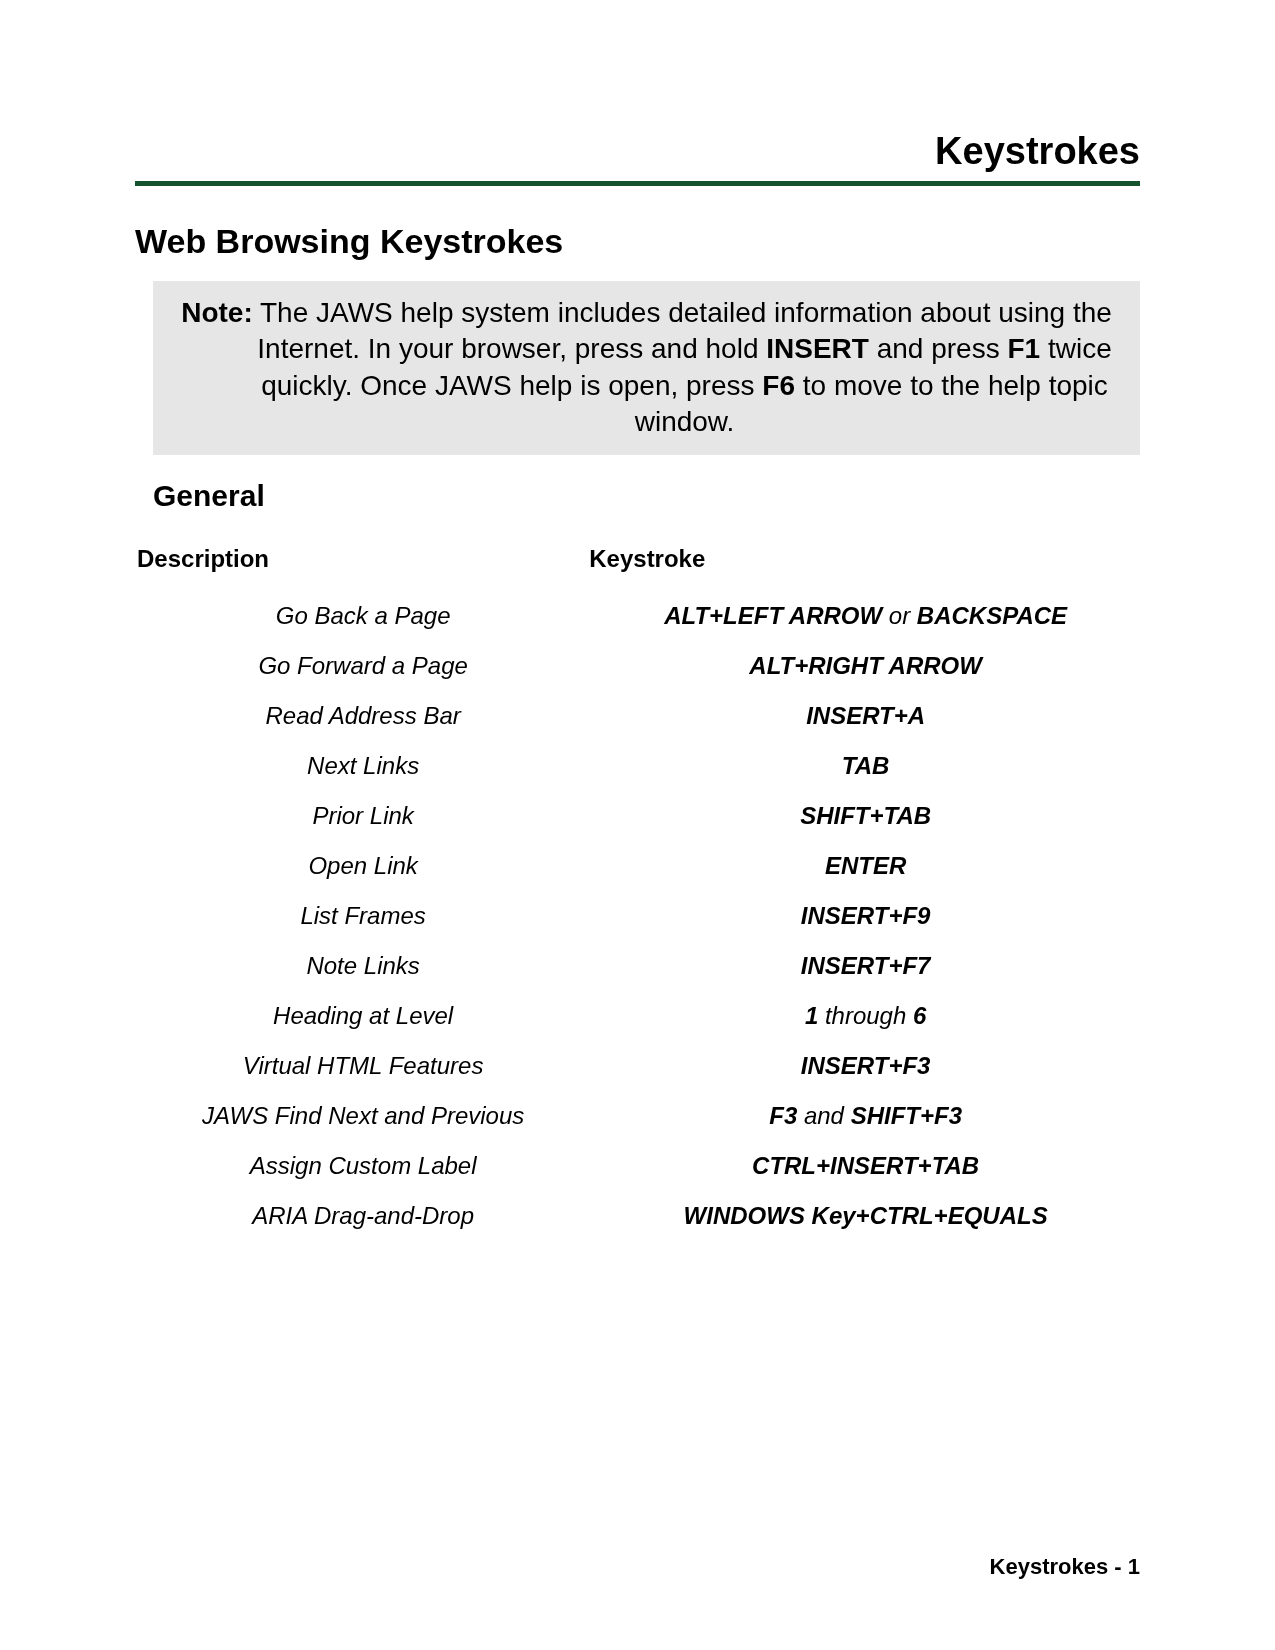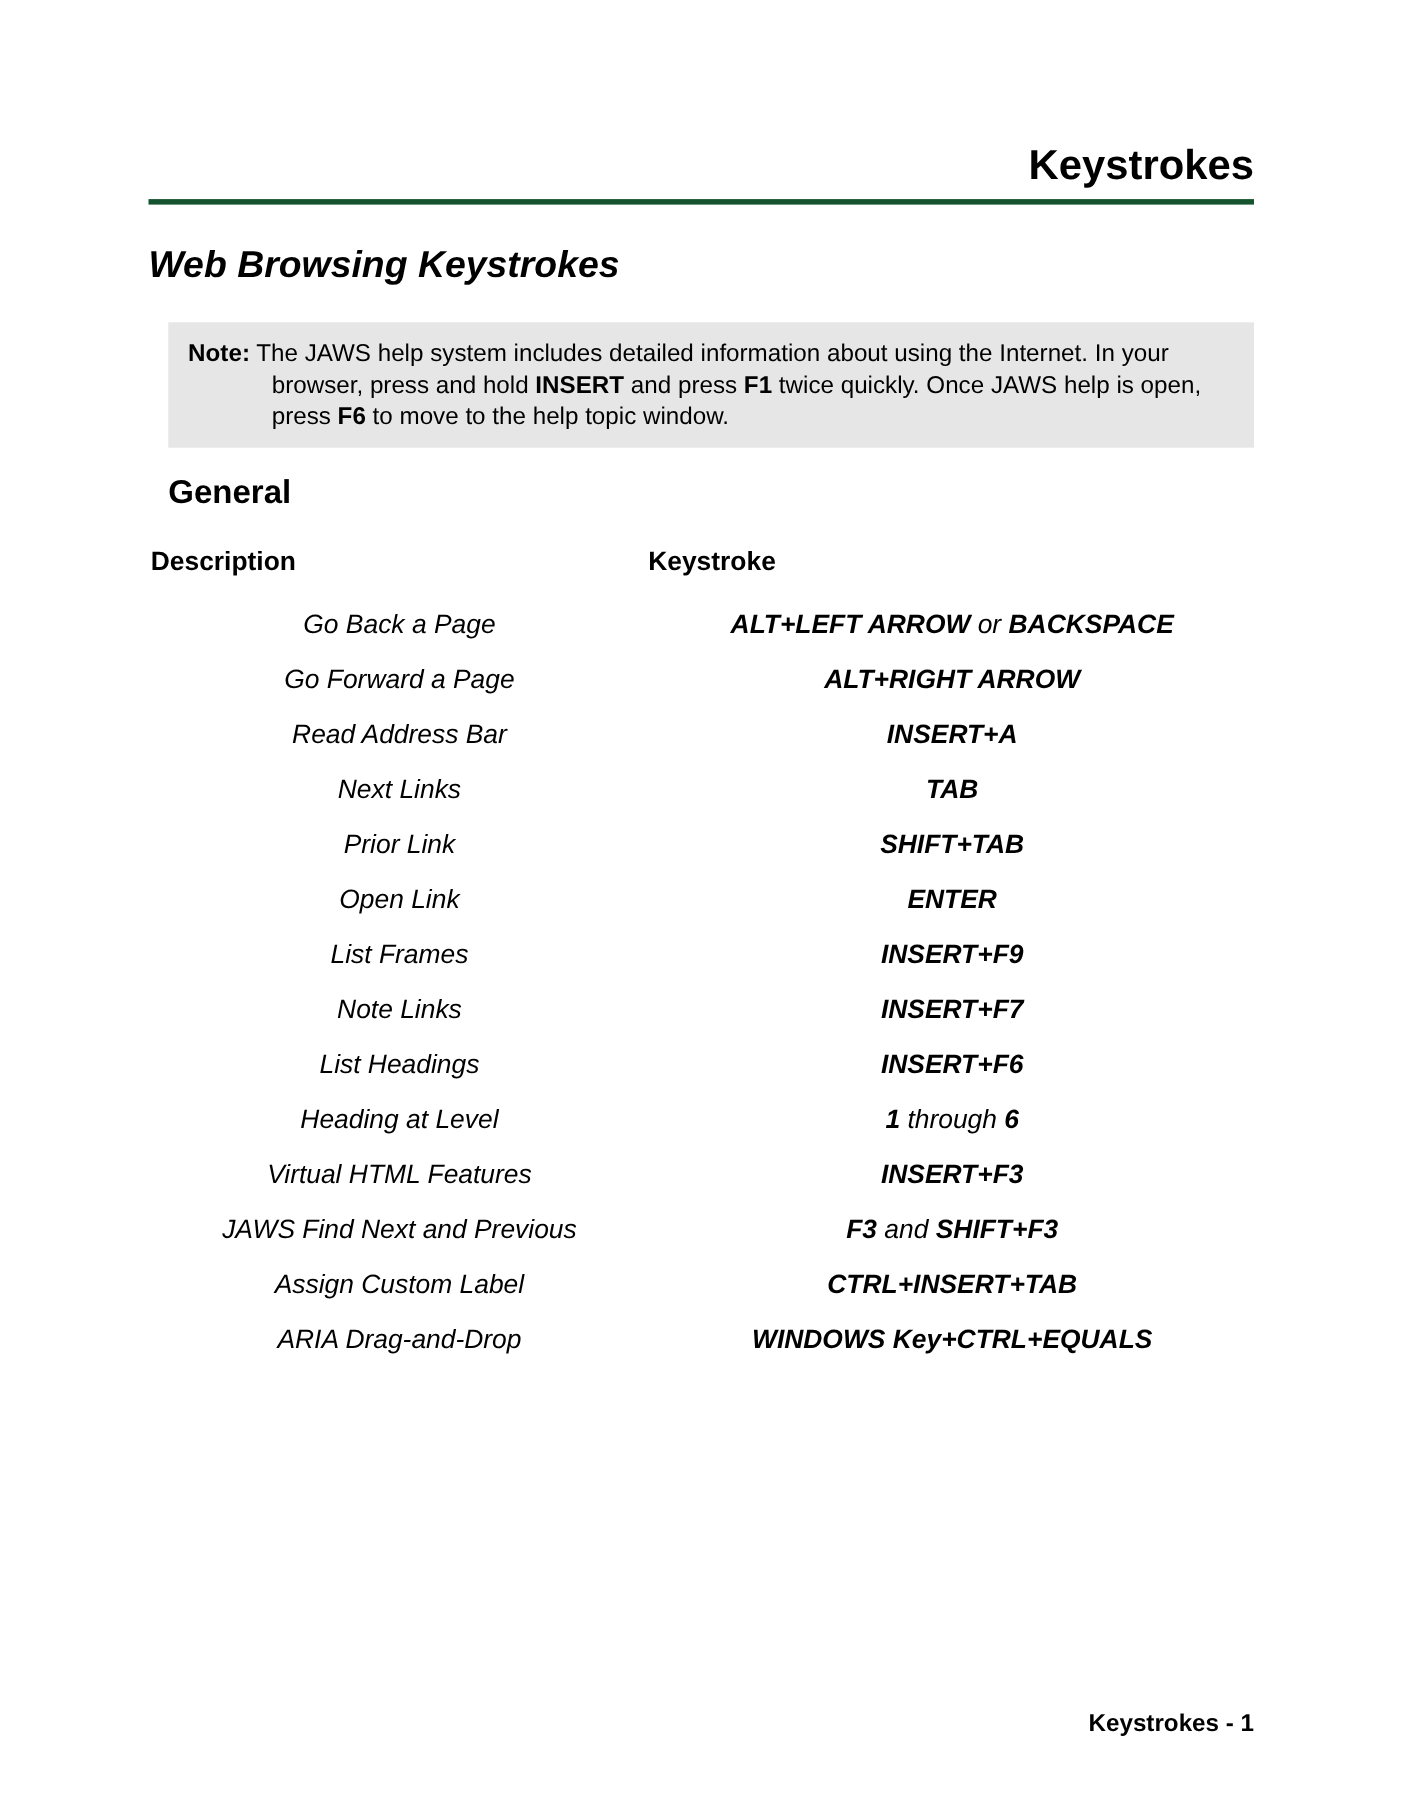--- a/index.html
+++ b/index.html
@@ -20,29 +20,29 @@
       text-align: right;
       font-size: 38px;
       font-weight: bold;
       padding-bottom: 8px;
       border-bottom: 5px solid #14532d;
       margin-bottom: 36px;
     }
     .section-title {
       font-size: 34px;
       font-weight: bold;
-      margin-bottom: 32px;
-      font-style: italic;
+      margin-bottom: 20px;
     }
     .note-box {
       background: #e6e6e6;
       padding: 14px 18px 14px 18px;
       margin: 0 0 24px 18px;
-      font-size: 22px;
+      font-size: 28px;
       line-height: 1.3;
+      text-align: center;
     }
     .note-label {
       font-weight: bold;
       display: inline;
     }
     .note-body {
       display: inline;
     }
     .note-wrap {
       padding-left: 76px;
@@ -136,24 +136,20 @@
       </tr>
       <tr>
         <td class="col-desc">List Frames</td>
         <td class="col-key"><span class="b">INSERT+F9</span></td>
       </tr>
       <tr>
         <td class="col-desc">Note Links</td>
         <td class="col-key"><span class="b">INSERT+F7</span></td>
       </tr>
       <tr>
-        <td class="col-desc">List Headings</td>
-        <td class="col-key"><span class="b">INSERT+F6</span></td>
-      </tr>
-      <tr>
         <td class="col-desc">Heading at Level</td>
         <td class="col-key"><span class="b">1</span><span> through </span><span class="b">6</span></td>
       </tr>
       <tr>
         <td class="col-desc">Virtual HTML Features</td>
         <td class="col-key"><span class="b">INSERT+F3</span></td>
       </tr>
       <tr>
         <td class="col-desc">JAWS Find Next and Previous</td>
         <td class="col-key"><span class="b">F3</span><span> and </span><span class="b">SHIFT+F3</span></td>

